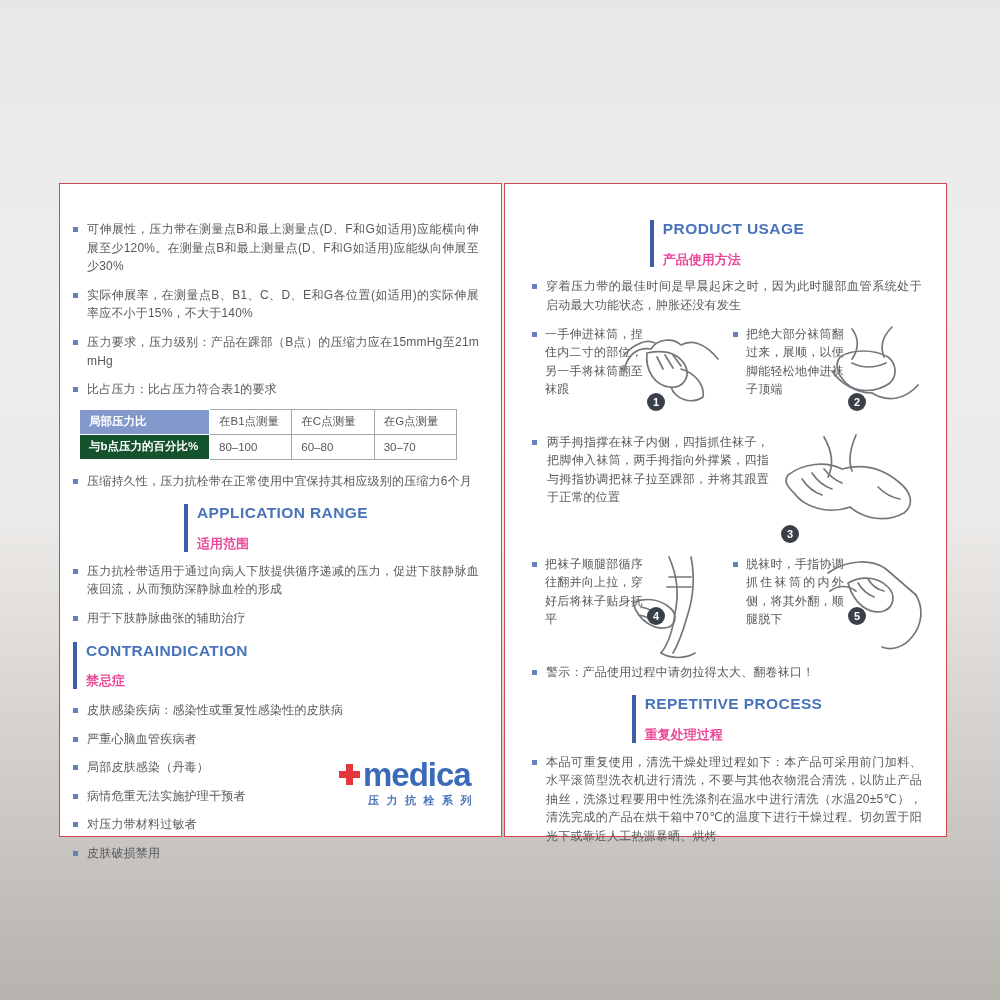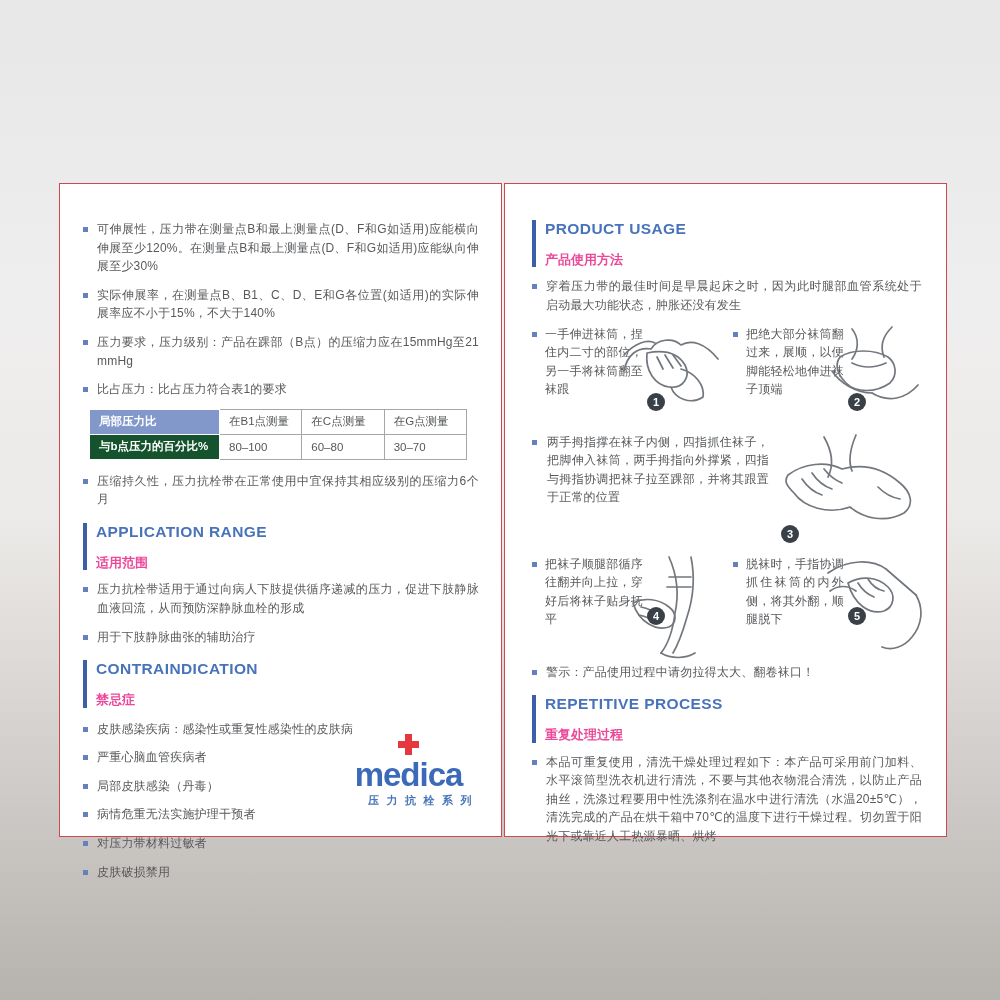--- a/index.html
+++ b/index.html
@@ -7,21 +7,21 @@
   body {
     font-family:"Liberation Sans","DejaVu Sans",sans-serif;
     background:linear-gradient(180deg,#e7e7e7 0%,#efeeee 30%,#eceae8 52%,#d2cecb 76%,#b6b2ae 100%);
     position:relative;
     color:#57595c;
   }
   .page {
     position:absolute; top:183px; width:443px; height:654px;
     background:#fff; border:1px solid #d0484e;
   }
-  .page-left  { left:59px;  padding:36px 22px 0 23px; }
+  .page-left  { left:59px;  padding:36px 22px 0 13px; }
   .page-right { left:504px; padding:36px 24px 0 27px; }
 
   .body-text, li, .step-text, .para { font-size:12px; line-height:1.55; letter-spacing:.2px; color:#57595c; }
 
   ul.blist { list-style:none; }
   ul.blist li { display:flex; gap:9px; margin-bottom:10px; }
   .contra li { margin-bottom:4px; }
   .bullet { width:5px; height:5px; background:#6581bd; flex:none; margin-top:7px; }
   .jtext { text-align:justify; word-break:break-all; }
 
@@ -47,25 +47,25 @@
     position:absolute; left:-4px; bottom:10px; width:18px; height:18px; border-radius:50%;
     background:#3a4048; color:#fff; font-size:11px; font-weight:bold;
     display:flex; align-items:center; justify-content:center;
   }
   .step-wide { display:flex; gap:10px; margin-bottom:10px; }
   .step-wide .step-text { width:222px; }
   .sketch { stroke:#72777d; stroke-width:1.7; fill:none; stroke-linecap:round; stroke-linejoin:round; }
 
   
   .logo { position:absolute; right:22px; bottom:28px; }
-  .logo-row { display:flex; align-items:center; gap:2px;flex-direction:column; }
+  .logo-row { display:flex; align-items:center; gap:2px; }
   .logo-name { font-size:33px; font-weight:bold; color:#3b6ab8; letter-spacing:-1px; line-height:1; }
   .logo-series { font-size:11px; font-weight:bold; color:#4a76ba; letter-spacing:7.5px; margin:2px 0 0 30px; white-space:nowrap;font-family:Liberation Mono, monospace; }
 
-  .mt6{margin-top:6px;} .mt14{margin-top:14px;} .mb10{margin-bottom:10px;} .mb12{margin-bottom:12px;}
+  .mt6{margin-top:6px;} .mt14{margin-top:14px;} .mb10{margin-bottom:10px;justify-content:center;} .mb12{margin-bottom:12px;}
 </style>
 </head>
 <body>
 
 <div class="page page-left">
   <ul class="blist">
     <li>
         <span class="bullet"></span>
         <span class="jtext">可伸展性，压力带在测量点B和最上测量点(D、F和G如适用)应能横向伸展至少120%。在测量点B和最上测量点(D、F和G如适用)应能纵向伸展至少30%</span>
       </li>

